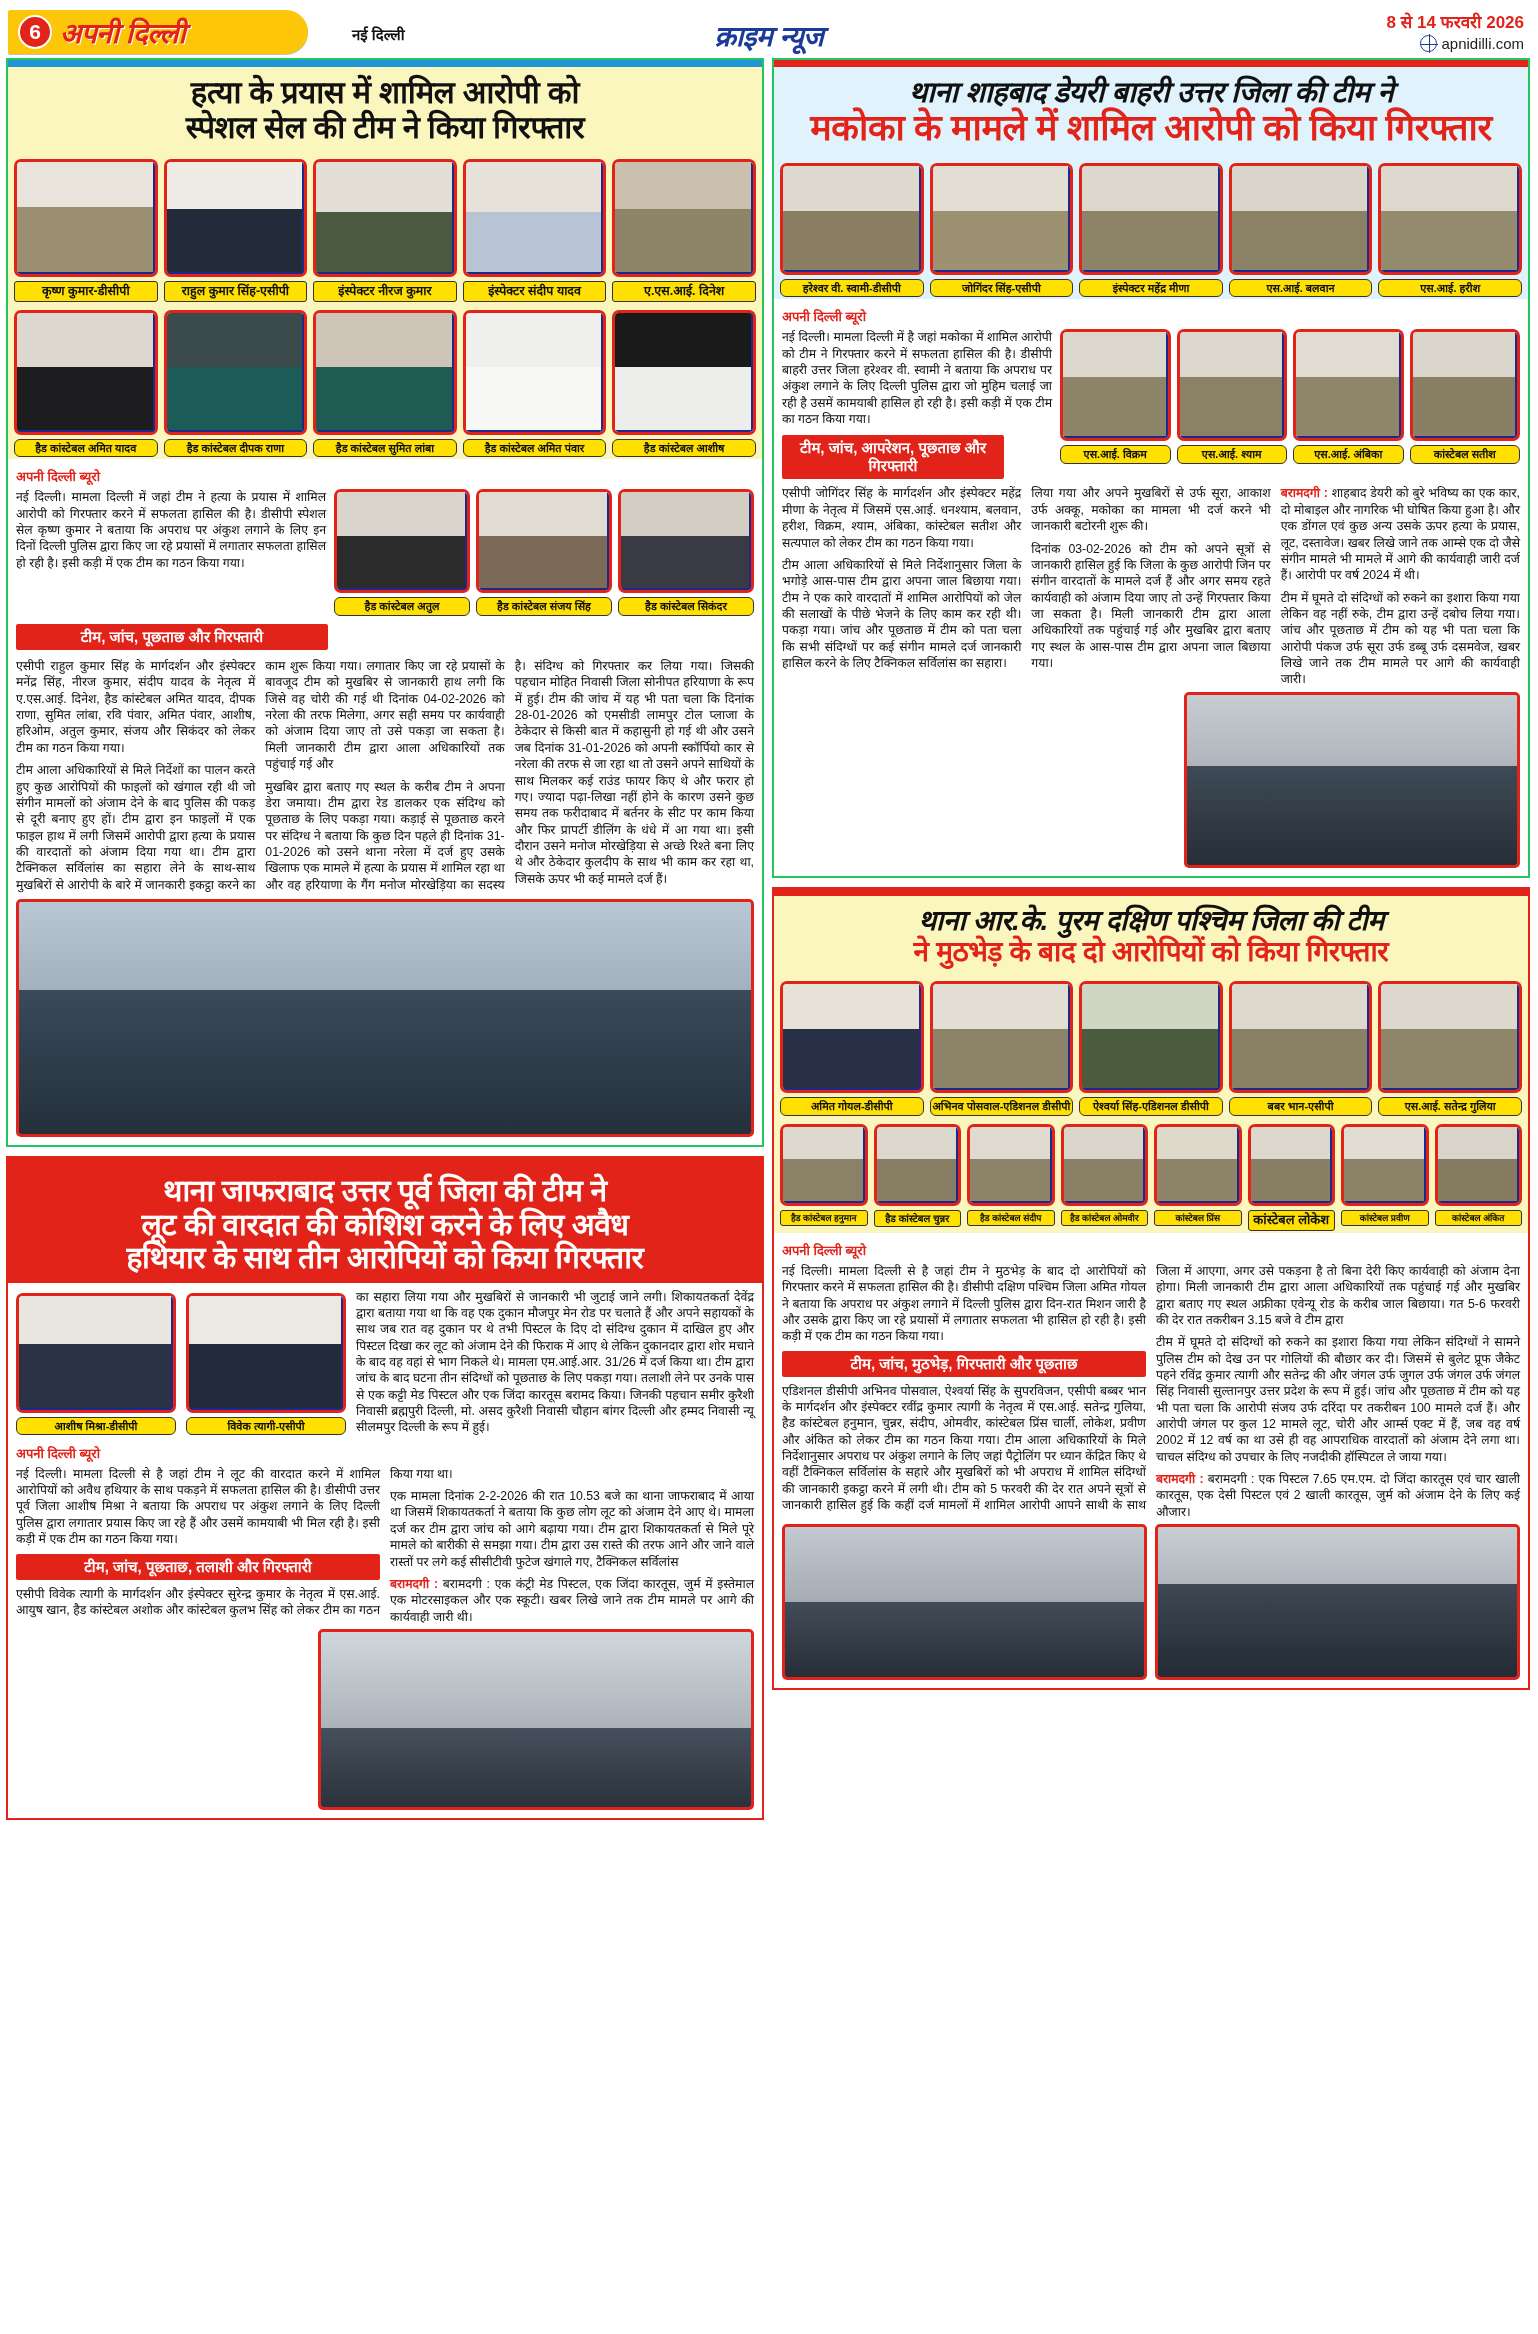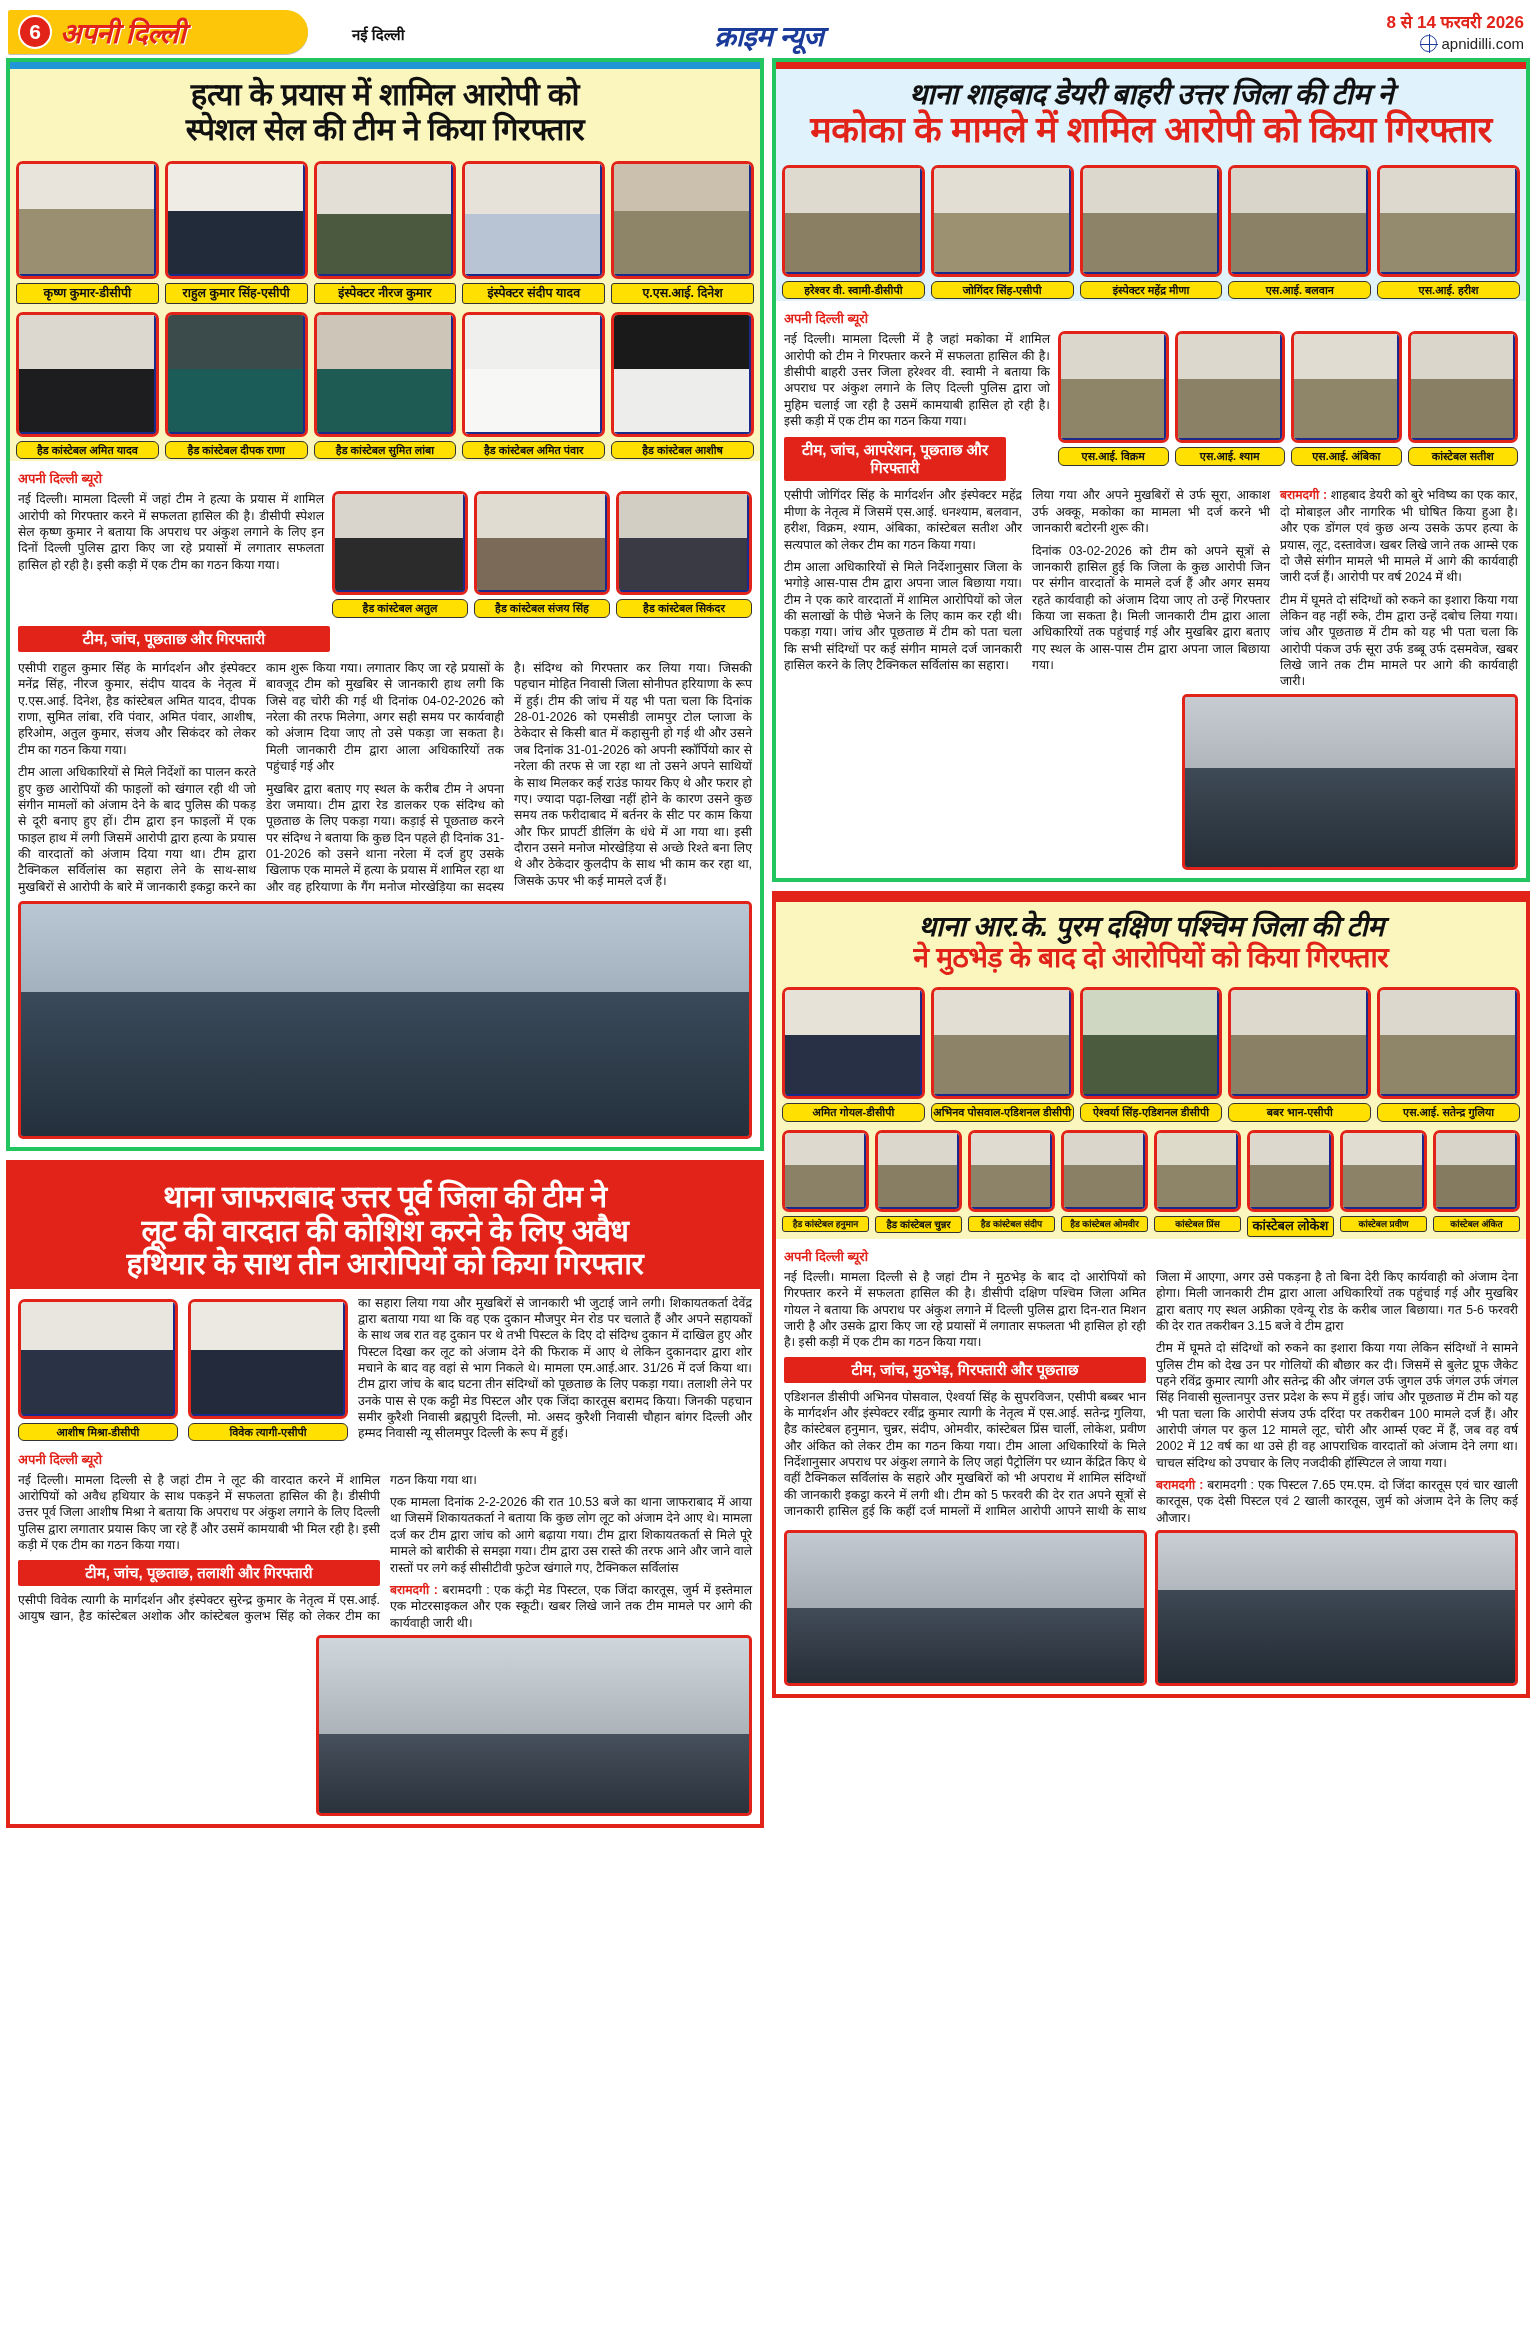--- a/index.html
+++ b/index.html
@@ -38,21 +38,21 @@
   .globe:before{content:"";position:absolute;left:50%;top:-1.6px;bottom:-1.6px;width:0;
     border-left:1.4px solid #1b3b9b;}
   .globe:after{content:"";position:absolute;top:50%;left:-1.6px;right:-1.6px;height:0;
     border-top:1.4px solid #1b3b9b;}
 
   
   .cols{display:flex;gap:8px;padding:0 6px;box-sizing:border-box;}
   .col{width:758px;flex:0 0 758px;}
 
   
-  .art{border:4px solid #22c55e;box-sizing:border-box;margin-bottom:9px;position:relative;}
+  .art{border:2px solid #22c55e;box-sizing:border-box;margin-bottom:9px;position:relative;}
   .art.red{border-color:#e2231a;}
   .topbar{height:7px;background:#2196d6;}
   .topbar.red{background:#e2231a;}
 
   .hl{padding:9px 8px 8px;text-align:center;line-height:1.12;}
   .hl.yellow{background:#fbf6bd;}
   .hl.blue{background:#e0f2fb;}
   .hl.redbox{background:#e2231a;}
   .hl-line{font-size:31px;font-weight:bold;letter-spacing:-.4px;}
   .hl-line.r{color:#e2231a;}

